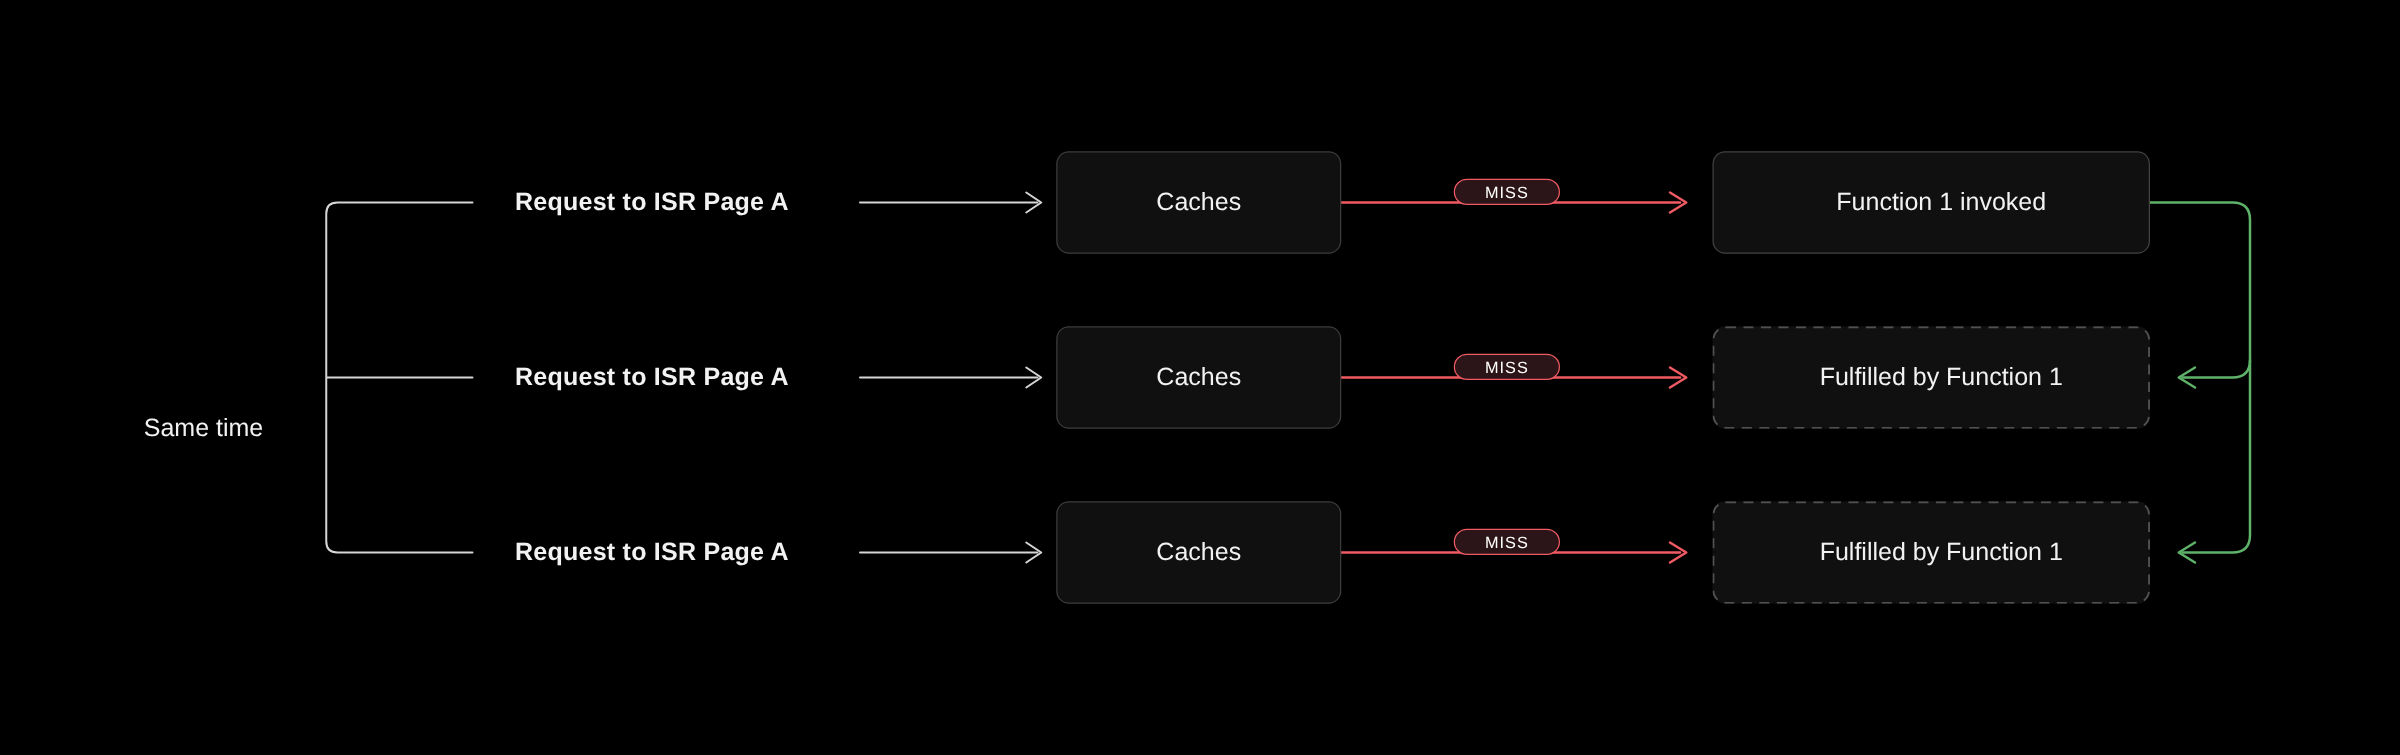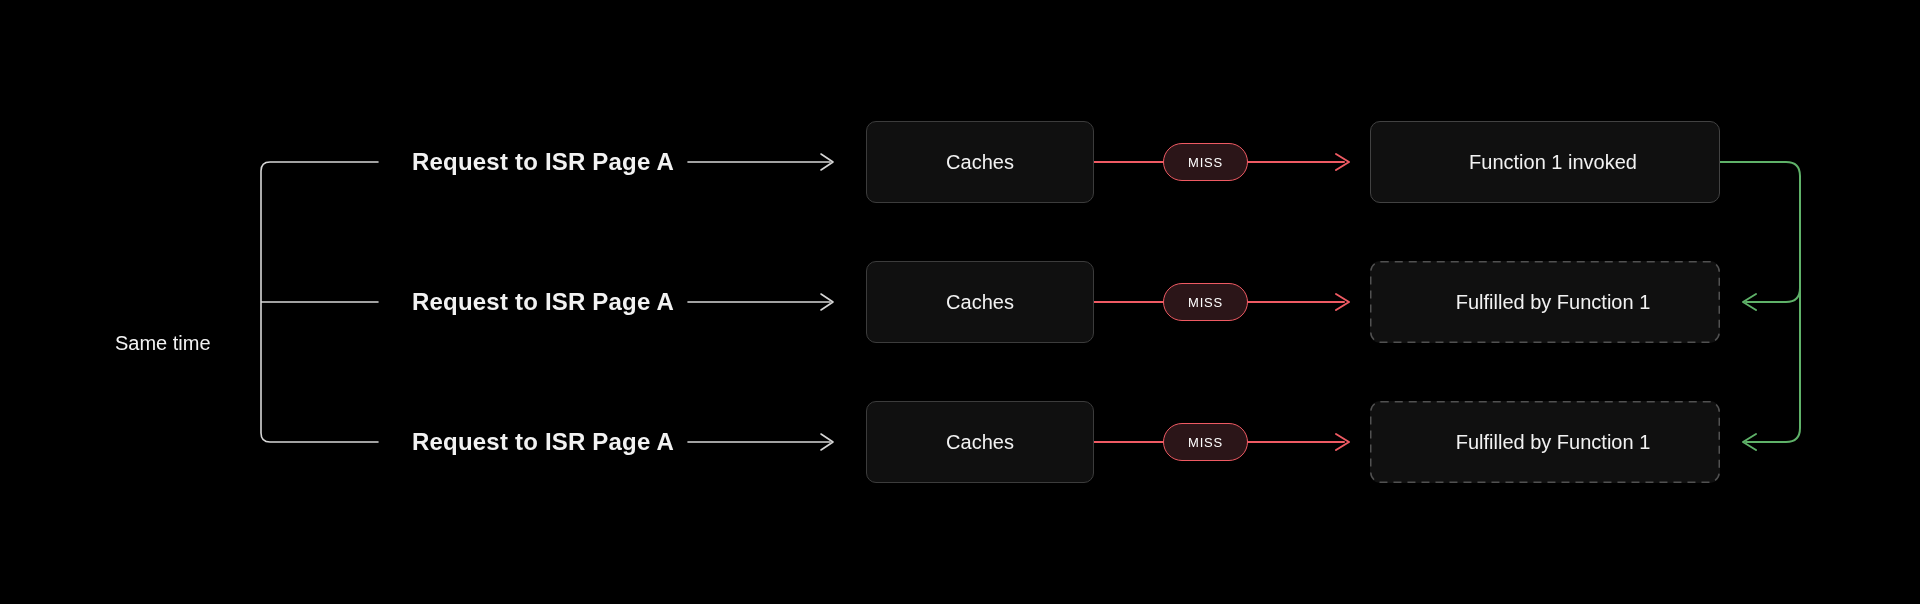--- a/index.html
+++ b/index.html
@@ -49,21 +49,21 @@
     top: 291px;
     font-size: 20px;
     line-height: 24px;
     color: var(--text, #f2f2f2);
     white-space: nowrap;
     margin-top: 40px;
   }
   .request-label {
     position: absolute;
     left: 412px;
-    font-size: 24px;
+    font-size: 20px;
     line-height: 24px;
     font-weight: 700;
     color: var(--text, #f2f2f2);
     white-space: nowrap;
     letter-spacing: 0.2px;
   }
   .box {
     position: absolute;
     box-sizing: border-box;
     display: flex;
@@ -73,21 +73,20 @@
     border-radius: 10px;
     color: var(--text, #f2f2f2);
     font-size: 20px;
     white-space: nowrap;
   }
   .cache-box {
     left: 845px;
     width: 228px;
     height: 82px;
     border: 1px solid var(--box-border, #3c3c3c);
-    margin-left: 21px;
   }
   .result-box {
     left: 1370px;
     width: 350px;
     height: 82px;
     padding-left: 16px;
   }
   .result-box.solid {
     border: 1px solid var(--box-border-solid, #424242);
   }
@@ -102,21 +101,21 @@
     stroke-width: 1.5;
     stroke-dasharray: 8 6;
   }
   .result-box span {
     position: relative;
   }
   .pill {
     position: absolute;
     left: 1163px;
     width: 85px;
-    height: 38px;
+    height: 21px;
     box-sizing: border-box;
     border-radius: 19px;
     background: var(--pill-bg, #2b1518);
     border: 1.5px solid var(--red, #ef5a63);
     display: flex;
     align-items: center;
     justify-content: center;
     color: #ffffff;
     font-size: 13px;
     letter-spacing: 0.8px;

